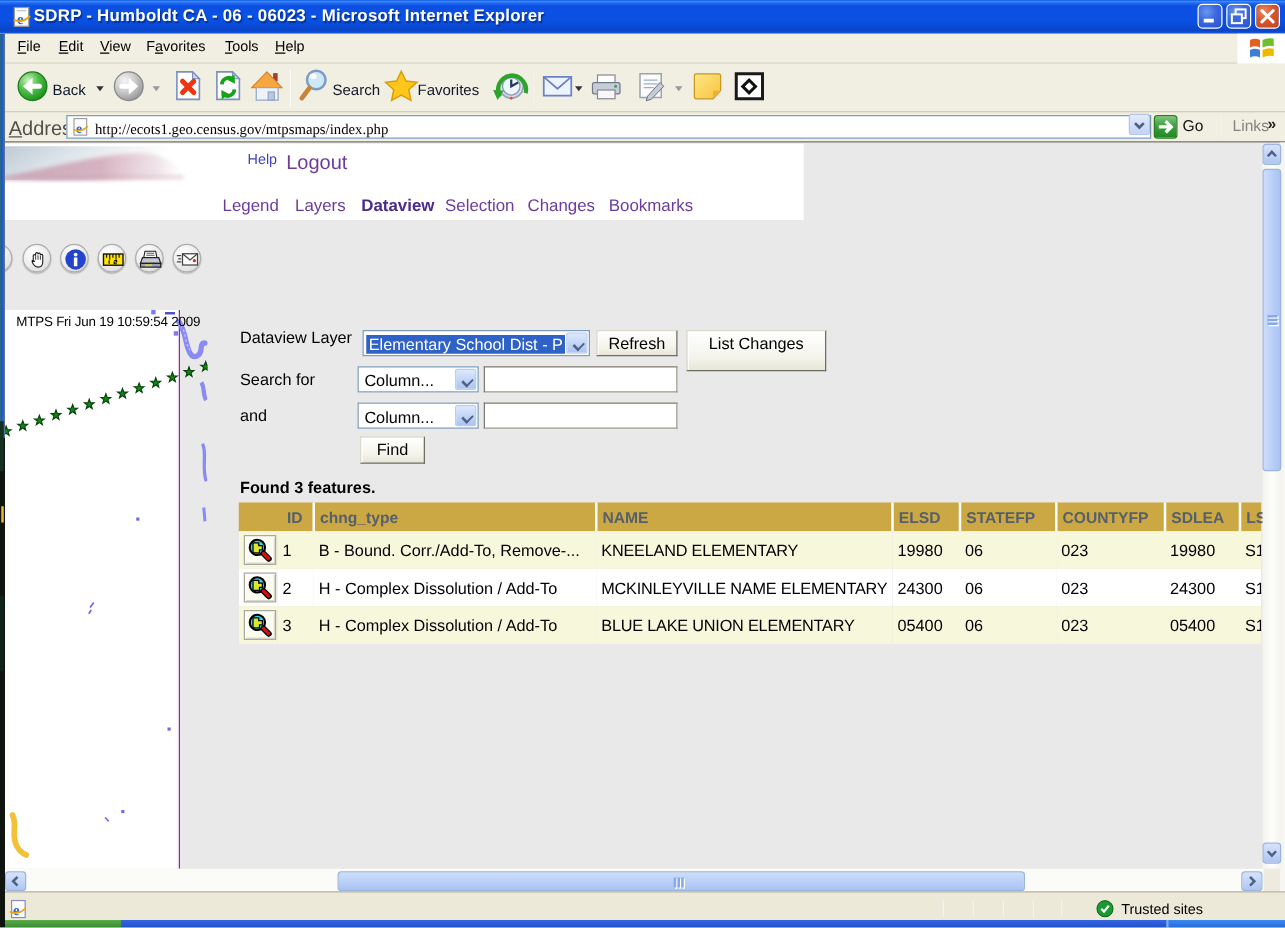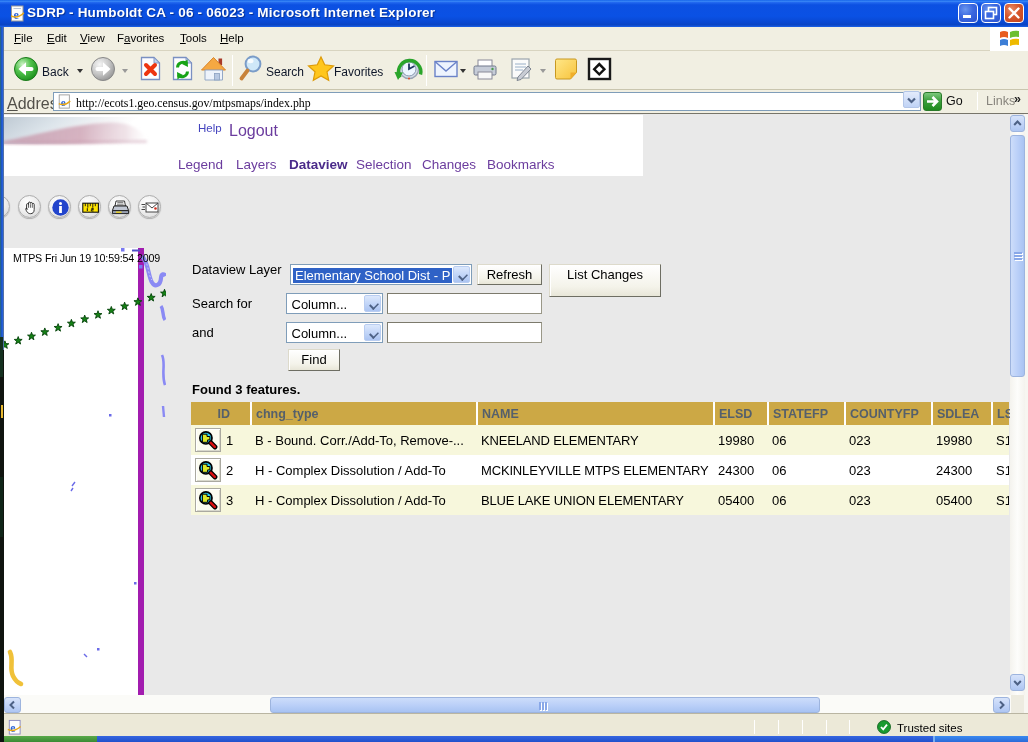--- a/index.html
+++ b/index.html
@@ -44,21 +44,21 @@
 
   .navlink { top:42px; font-size:13.5px; color:#6B3C9E; }
   #helplnk { left:194px; top:7px; font-size:11.5px; color:#4343BE; }
   #logoutlnk { left:225px; top:7px; font-size:16px; color:#6B3C9E; }
 
   .circbtn { top:81px; width:23px; height:23px; border-radius:50%;
      background:radial-gradient(circle at 38% 32%,#ffffff 0%,#f0f0f0 45%,#d5d5d5 100%);
      border:1px solid #ADADAD; box-shadow:0 1px 1px rgba(0,0,0,0.25); }
 
   
-  #mappanel { left:4px; top:134px; width:140px; height:447px; background:#fff; border-right:6px solid #a21caf; }
+  #mappanel { left:4px; top:134px; width:140px; height:447px; background:#fff; border-right:1px solid #a21caf; }
   #maptext { left:9px; top:4px; font-size:10.7px; letter-spacing:-0.15px; color:#000; position:absolute; white-space:nowrap; }
 
   
   .flabel { left:192px; font-size:13px; color:#000; }
   .xpselect { background:#fff; border:1px solid #7F9DB9; position:absolute; }
   .xpselect .seltext { position:absolute; left:4.5px; top:2.5px; font-size:13px; color:#000; }
   .selbtn { position:absolute; right:1px; top:1px; width:17px; bottom:1px; border-radius:2px; border:1px solid #B9CDF1;
      background:linear-gradient(180deg,#DCE8FC 0%,#C3D6F8 50%,#ABC4F2 100%); }
   .selbtn:after { content:""; position:absolute; left:4.5px; top:5px; width:6px; height:6px;
      border-left:2px solid #4D6185; border-bottom:2px solid #4D6185; transform:rotate(-45deg) scale(1,0.75); }
@@ -414,21 +414,21 @@
         <col style="width:226px">
         <col style="width:237px">
       <col style="width:54px">
         <col style="width:77px">
         <col style="width:87px">
         <col style="width:60px">
         <col style="width:17px">
     </colgroup>
     <tbody>
         <tr>
-      <th colspan="2" style="text-align:right; padding-right:20px;">ID</th>
+      <th colspan="2" style="text-align:right; padding-right:8px;">ID</th>
       <th>chng_type</th>
           <th>NAME</th>
           <th>ELSD</th>
           <th>STATEFP</th>
           <th>COUNTYFP</th>
           <th>SDLEA</th>
           <th style="border-right:none;">LS</th>
     </tr>
     <tr class="odd">
       <td><span class="magbtn"><svg width="20" height="20" viewBox="0 0 20 20" style="position:absolute;left:2px;top:1px;">
@@ -448,21 +448,21 @@
     </tr>
     <tr class="even">
       <td><span class="magbtn"><svg width="20" height="20" viewBox="0 0 20 20" style="position:absolute;left:2px;top:1px;">
       <circle cx="7.9" cy="7.9" r="6.1" fill="#2cd6f6" stroke="#000" stroke-width="1.7"></circle>
       <path d="M4.4,4.2 h4.6 v2.3 h2.9 v3.4 h-2.3 v2.4 h-5.2 z" fill="#dce828" stroke="#000" stroke-width="1"></path>
       <line x1="12.8" y1="12.8" x2="17" y2="17" stroke="#000" stroke-width="4.8" stroke-linecap="round"></line>
       <line x1="12.8" y1="12.8" x2="16.8" y2="16.8" stroke="#d80f0f" stroke-width="2.6" stroke-linecap="round"></line>
     </svg></span></td>
           <td>2</td>
       <td>H - Complex Dissolution / Add-To</td>
-          <td>MCKINLEYVILLE MTPS ELEMENTARY</td>
+          <td>MCKINLEYVILLE NAME ELEMENTARY</td>
       <td>24300</td>
           <td>06</td>
           <td>023</td>
           <td>24300</td>
           <td>S1</td>
     </tr>
     <tr class="odd">
       <td><span class="magbtn"><svg width="20" height="20" viewBox="0 0 20 20" style="position:absolute;left:2px;top:1px;">
       <circle cx="7.9" cy="7.9" r="6.1" fill="#2cd6f6" stroke="#000" stroke-width="1.7"></circle>
       <path d="M4.4,4.2 h4.6 v2.3 h2.9 v3.4 h-2.3 v2.4 h-5.2 z" fill="#dce828" stroke="#000" stroke-width="1"></path>

